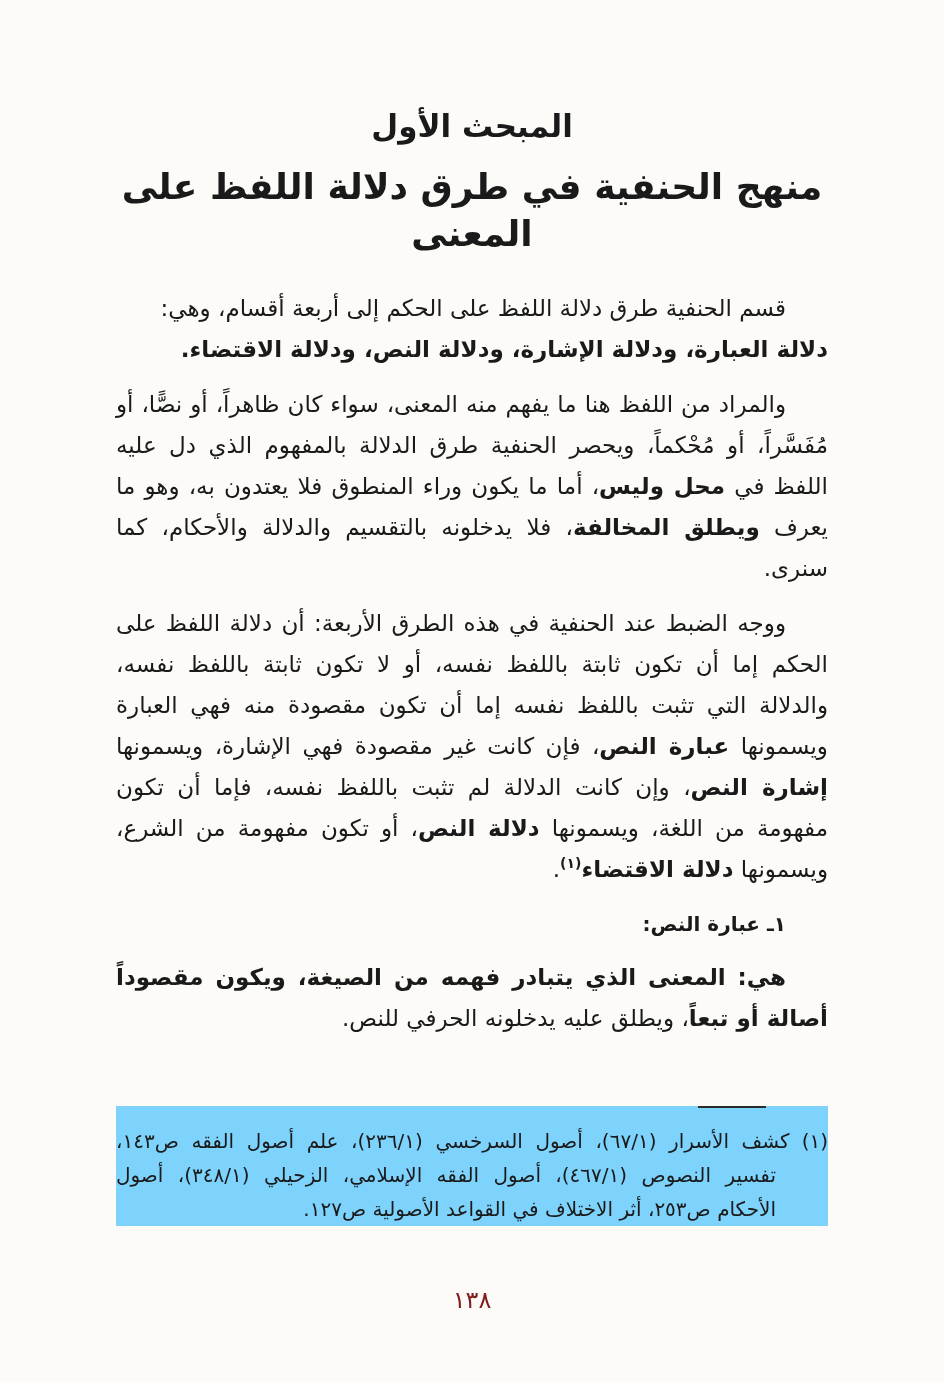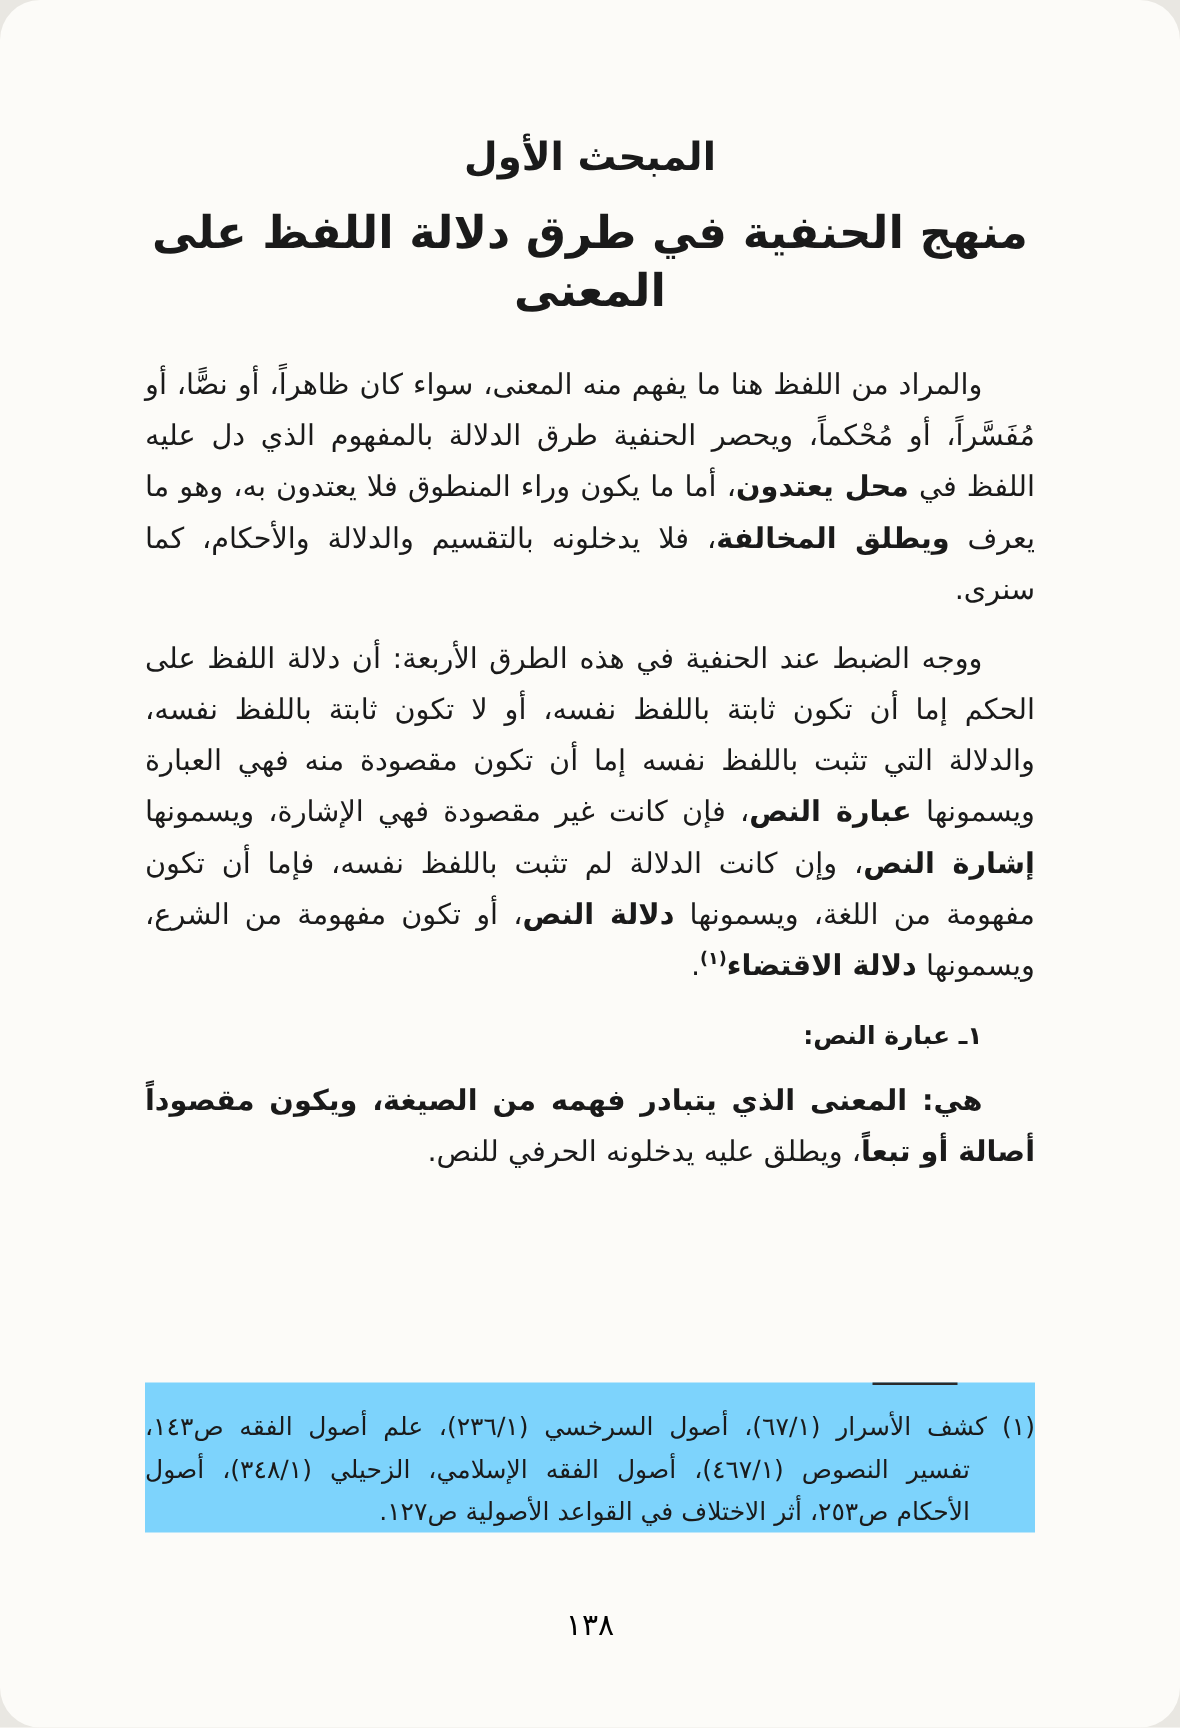--- a/index.html
+++ b/index.html
@@ -9,21 +9,20 @@
     background: #e9e7e2;
     font-family: "DejaVu Sans", sans-serif;
   }
   .page {
     position: relative;
     width: 944px; height: 1382px;
     background: #fcfbf8;
     direction: rtl;
     color: #1a1a1a;
     overflow: hidden;
-    border-radius: 32px;
   }
   .content {
     padding: 106px 116px 0 116px;
   }
   .title {
     text-align: center;
     font-size: 31px;
     font-weight: bold;
     margin: 0 0 18px 0;
     line-height: 1.3;
@@ -78,34 +77,35 @@
     padding-right: 52px;
     text-indent: -52px;
   }
   .fn-marker { margin-left: 12px; }
   .page-number {
     position: absolute;
     bottom: 68px;
     left: 0; right: 0;
     text-align: center;
     font-size: 24px;
-    color: #000000;
+    color: #7f1d1d;
   }
 </style>
 </head>
 <body>
 
 <div class="page">
   <div class="content">
 
     <h1 class="title">المبحث الأول</h1>
     <h2 class="subtitle">منهج الحنفية في طرق دلالة اللفظ على المعنى</h2>
 
+    <p class="body indent"><span>قسم الحنفية طرق دلالة اللفظ على الحكم إلى أربعة أقسام، وهي:</span><br><span class="b">دلالة العبارة، ودلالة الإشارة، ودلالة النص، ودلالة الاقتضاء.</span></p>
 
-    <p class="body indent"><span>والمراد من اللفظ هنا ما يفهم منه المعنى، سواء كان ظاهراً، أو نصًّا، أو مُفَسَّراً، أو مُحْكماً، ويحصر الحنفية طرق الدلالة بالمفهوم الذي دل عليه اللفظ في </span><span class="b">محل يعتدون</span><span>، أما ما يكون وراء المنطوق فلا يعتدون به، وهو ما يعرف </span><span class="b">ويطلق المخالفة</span><span>، فلا يدخلونه بالتقسيم والدلالة والأحكام، كما سنرى.</span></p>
+    <p class="body indent"><span>والمراد من اللفظ هنا ما يفهم منه المعنى، سواء كان ظاهراً، أو نصًّا، أو مُفَسَّراً، أو مُحْكماً، ويحصر الحنفية طرق الدلالة بالمفهوم الذي دل عليه اللفظ في </span><span class="b">محل وليس</span><span>، أما ما يكون وراء المنطوق فلا يعتدون به، وهو ما يعرف </span><span class="b">ويطلق المخالفة</span><span>، فلا يدخلونه بالتقسيم والدلالة والأحكام، كما سنرى.</span></p>
 
     <p class="body indent"><span>ووجه الضبط عند الحنفية في هذه الطرق الأربعة: أن دلالة اللفظ على الحكم إما أن تكون ثابتة باللفظ نفسه، أو لا تكون ثابتة باللفظ نفسه، والدلالة التي تثبت باللفظ نفسه إما أن تكون مقصودة منه فهي العبارة ويسمونها </span><span class="b">عبارة النص</span><span>، فإن كانت غير مقصودة فهي الإشارة، ويسمونها </span><span class="b">إشارة النص</span><span>، وإن كانت الدلالة لم تثبت باللفظ نفسه، فإما أن تكون مفهومة من اللغة، ويسمونها </span><span class="b">دلالة النص</span><span>، أو تكون مفهومة من الشرع، ويسمونها </span><span class="b">دلالة الاقتضاء</span><sup class="fn-ref">(١)</sup><span>.</span></p>
 
 
     <p class="heading">١ـ عبارة النص:</p>
 
     <p class="body indent"><span class="b">هي: المعنى الذي يتبادر فهمه من الصيغة، ويكون مقصوداً أصالة أو تبعاً</span><span>، ويطلق عليه يدخلونه الحرفي للنص.</span></p>
 
   </div>
 

